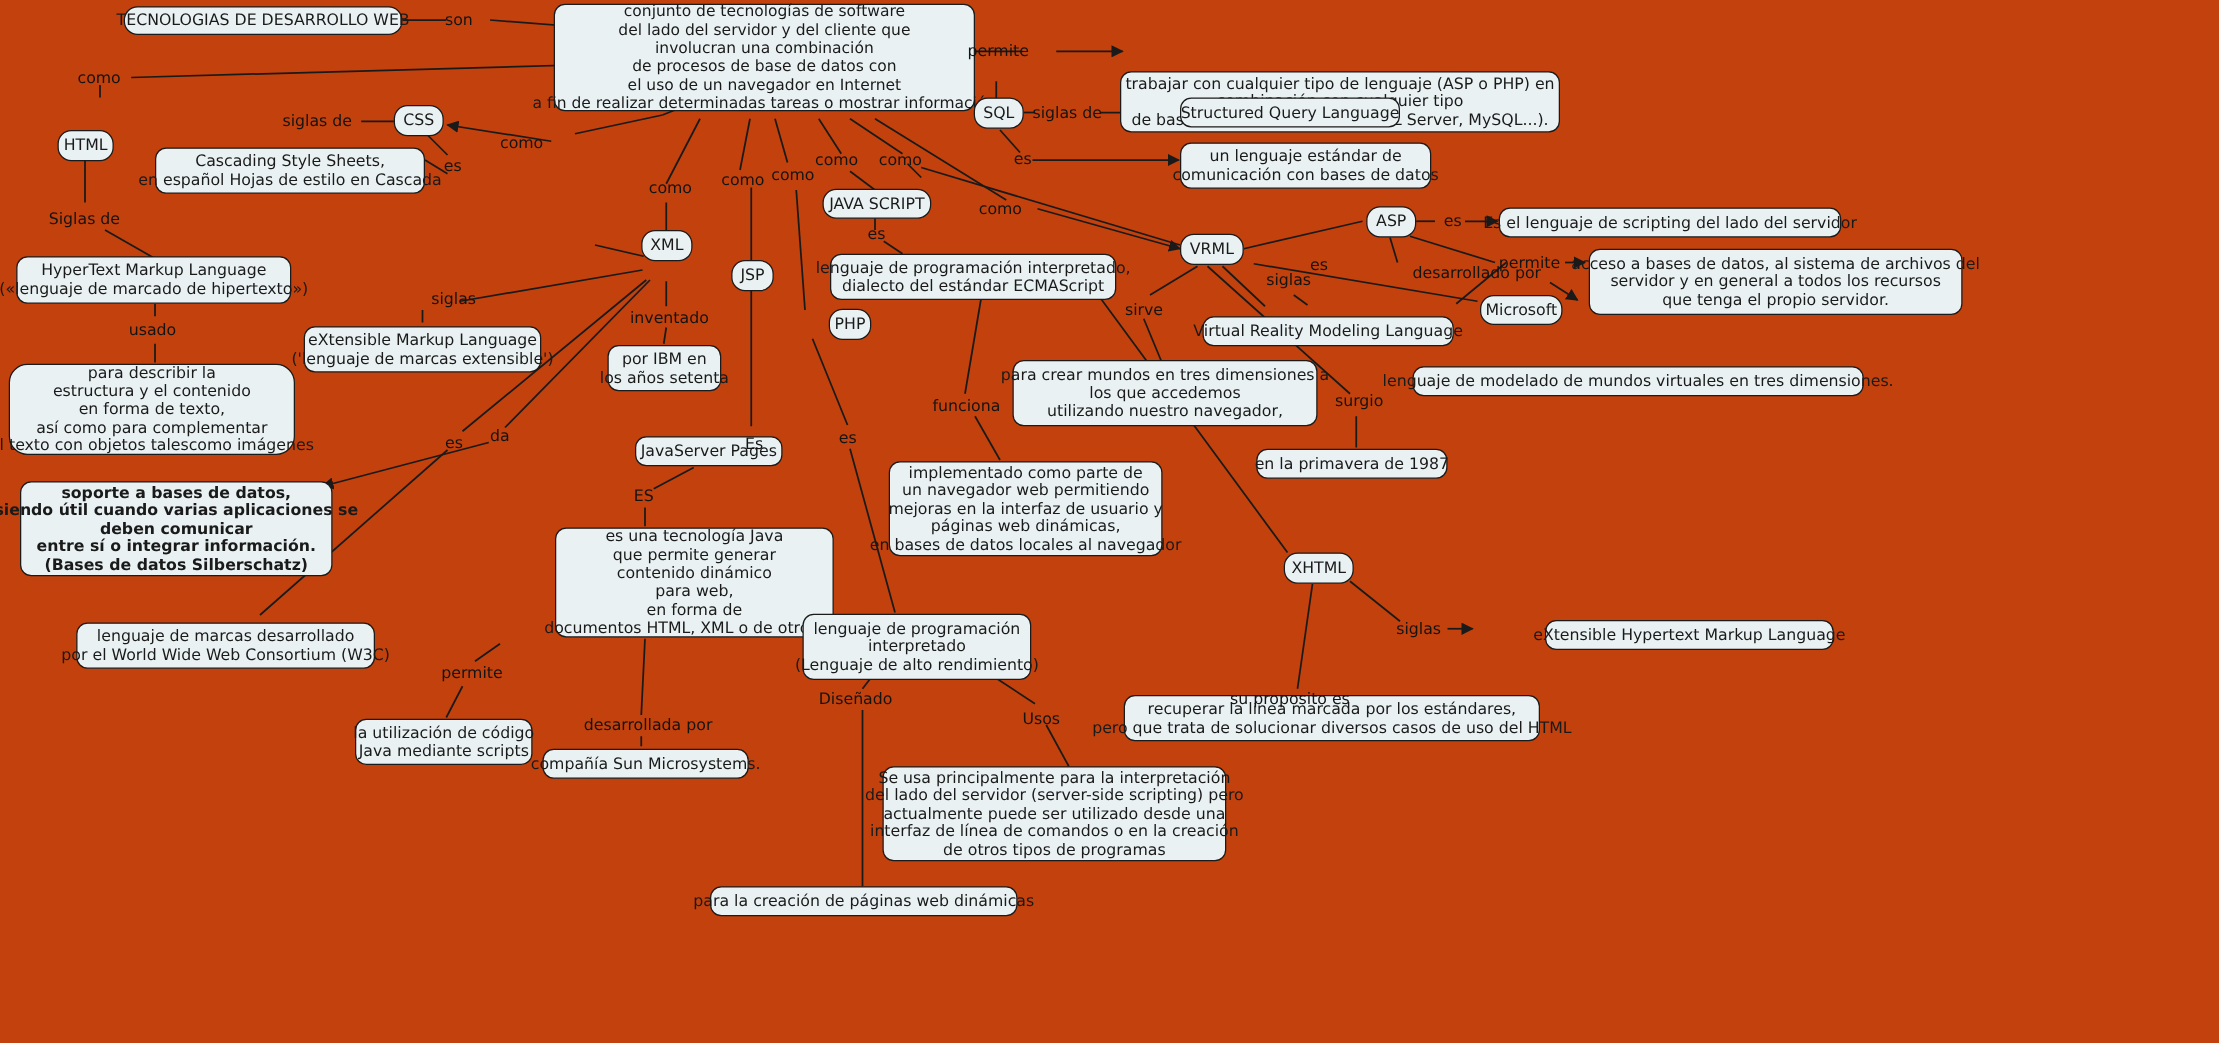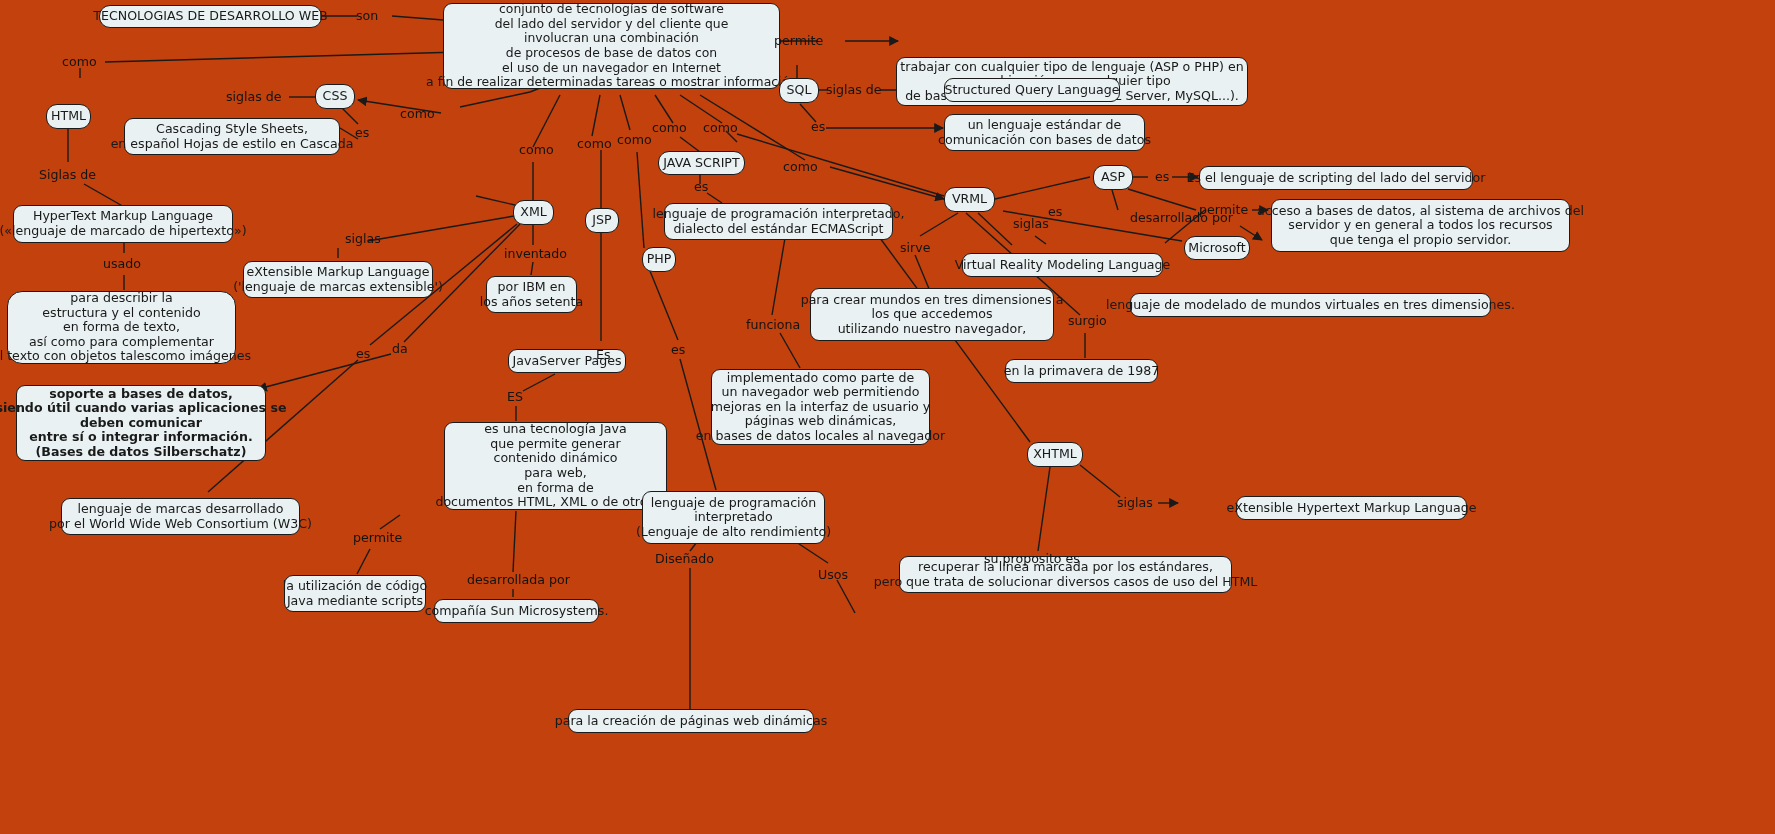--- a/index.html
+++ b/index.html
@@ -232,21 +232,21 @@
 
   <div class="node" style="left:16px;  top:385px; width:250px; height:76px;font-weight:bold;">soporte a bases de datos,
 siendo útil cuando varias aplicaciones se
 deben comunicar
 entre sí o integrar información.
 (Bases de datos Silberschatz)</div>
 
   <div class="node" style="left:61px;  top:498px; width:239px; height:37px;">lenguaje de marcas desarrollado
 por el World Wide Web Consortium (W3C)</div>
 
-  <div class="node pill" style="left:513px; top:200px; width:41px;  height:25px;">XML</div>
+  <div class="node pill" style="left:513px; top:184px; width:41px;  height:25px;">XML</div>
 
   <div class="node" style="left:243px; top:261px; width:190px; height:37px;">eXtensible Markup Language
 ('lenguaje de marcas extensible')</div>
 
   <div class="node" style="left:486px; top:276px; width:91px;  height:37px;">por IBM en
 los años setenta</div>
 
   <div class="node pill" style="left:585px; top:208px; width:34px;  height:25px;">JSP</div>
 
   <div class="node" style="left:508px; top:349px; width:118px; height:24px;">JavaServer Pages</div>
@@ -256,28 +256,33 @@
 contenido dinámico
 para web,
 en forma de
 documentos HTML, XML o de otro tipo</div>
 
   <div class="node" style="left:284px; top:575px; width:142px; height:37px;">la utilización de código
 Java mediante scripts</div>
 
   <div class="node" style="left:434px; top:599px; width:165px; height:24px;">compañía Sun Microsystems.</div>
 
-  <div class="node pill" style="left:642px; top:247px; width:34px;  height:25px;">PHP</div>
+  <div class="node pill" style="left:663px; top:247px; width:34px;  height:25px;">PHP</div>
 
   <div class="node" style="left:642px; top:491px; width:183px; height:53px;">lenguaje de programación
 interpretado
 (Lenguaje de alto rendimiento)</div>
 
   <div class="node" style="left:568px; top:709px; width:246px; height:24px;">para la creación de páginas web dinámicas</div>
 
+  <div class="node" style="left:706px; top:613px; width:275px; height:76px;">Se usa principalmente para la interpretación
+del lado del servidor (server-side scripting) pero
+actualmente puede ser utilizado desde una
+interfaz de línea de comandos o en la creación
+de otros tipos de programas</div>
 
   <div class="node pill" style="left:658px; top:151px; width:87px;  height:24px;">JAVA SCRIPT</div>
 
   <div class="node" style="left:664px; top:203px; width:229px; height:37px;">lenguaje de programación interpretado,
 dialecto del estándar ECMAScript</div>
 
   <div class="node" style="left:711px; top:369px; width:219px; height:76px;">implementado como parte de
 un navegador web permitiendo
 mejoras en la interfaz de usuario y
 páginas web dinámicas,

